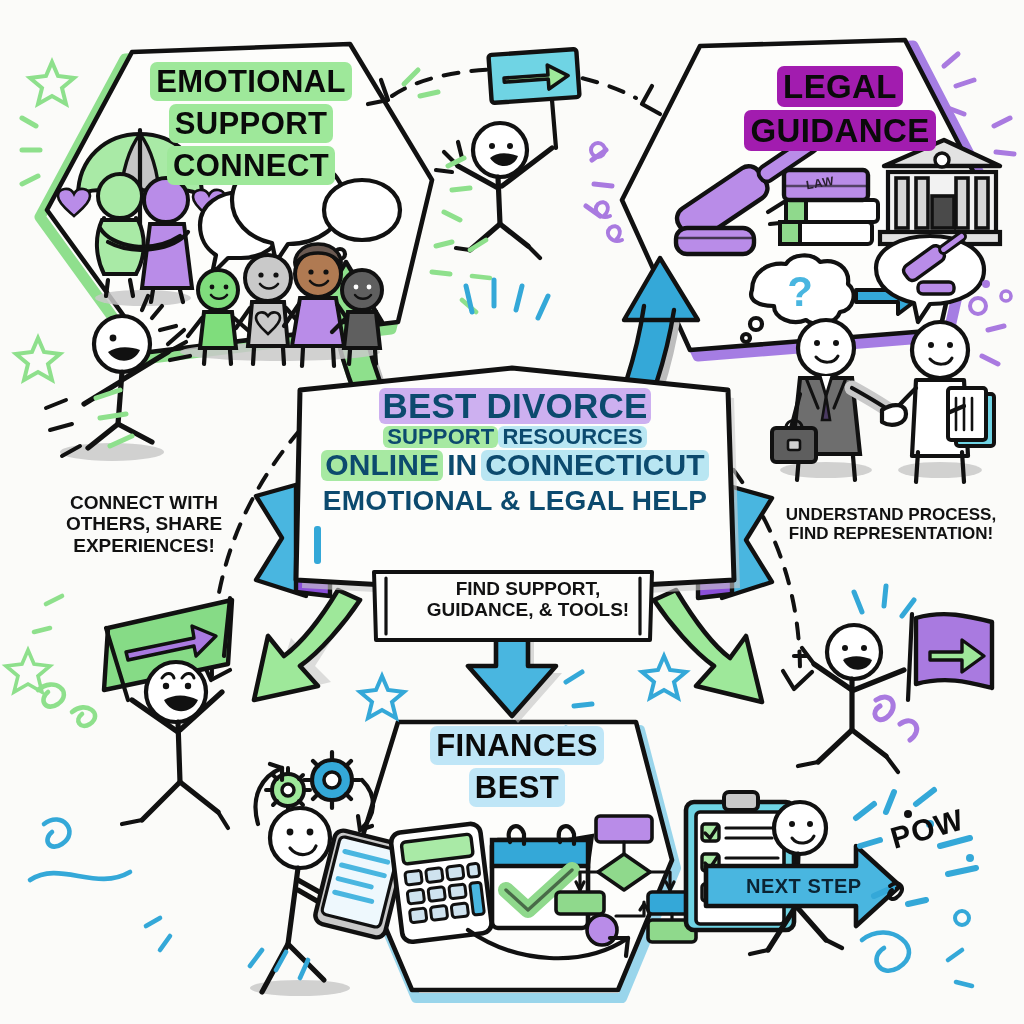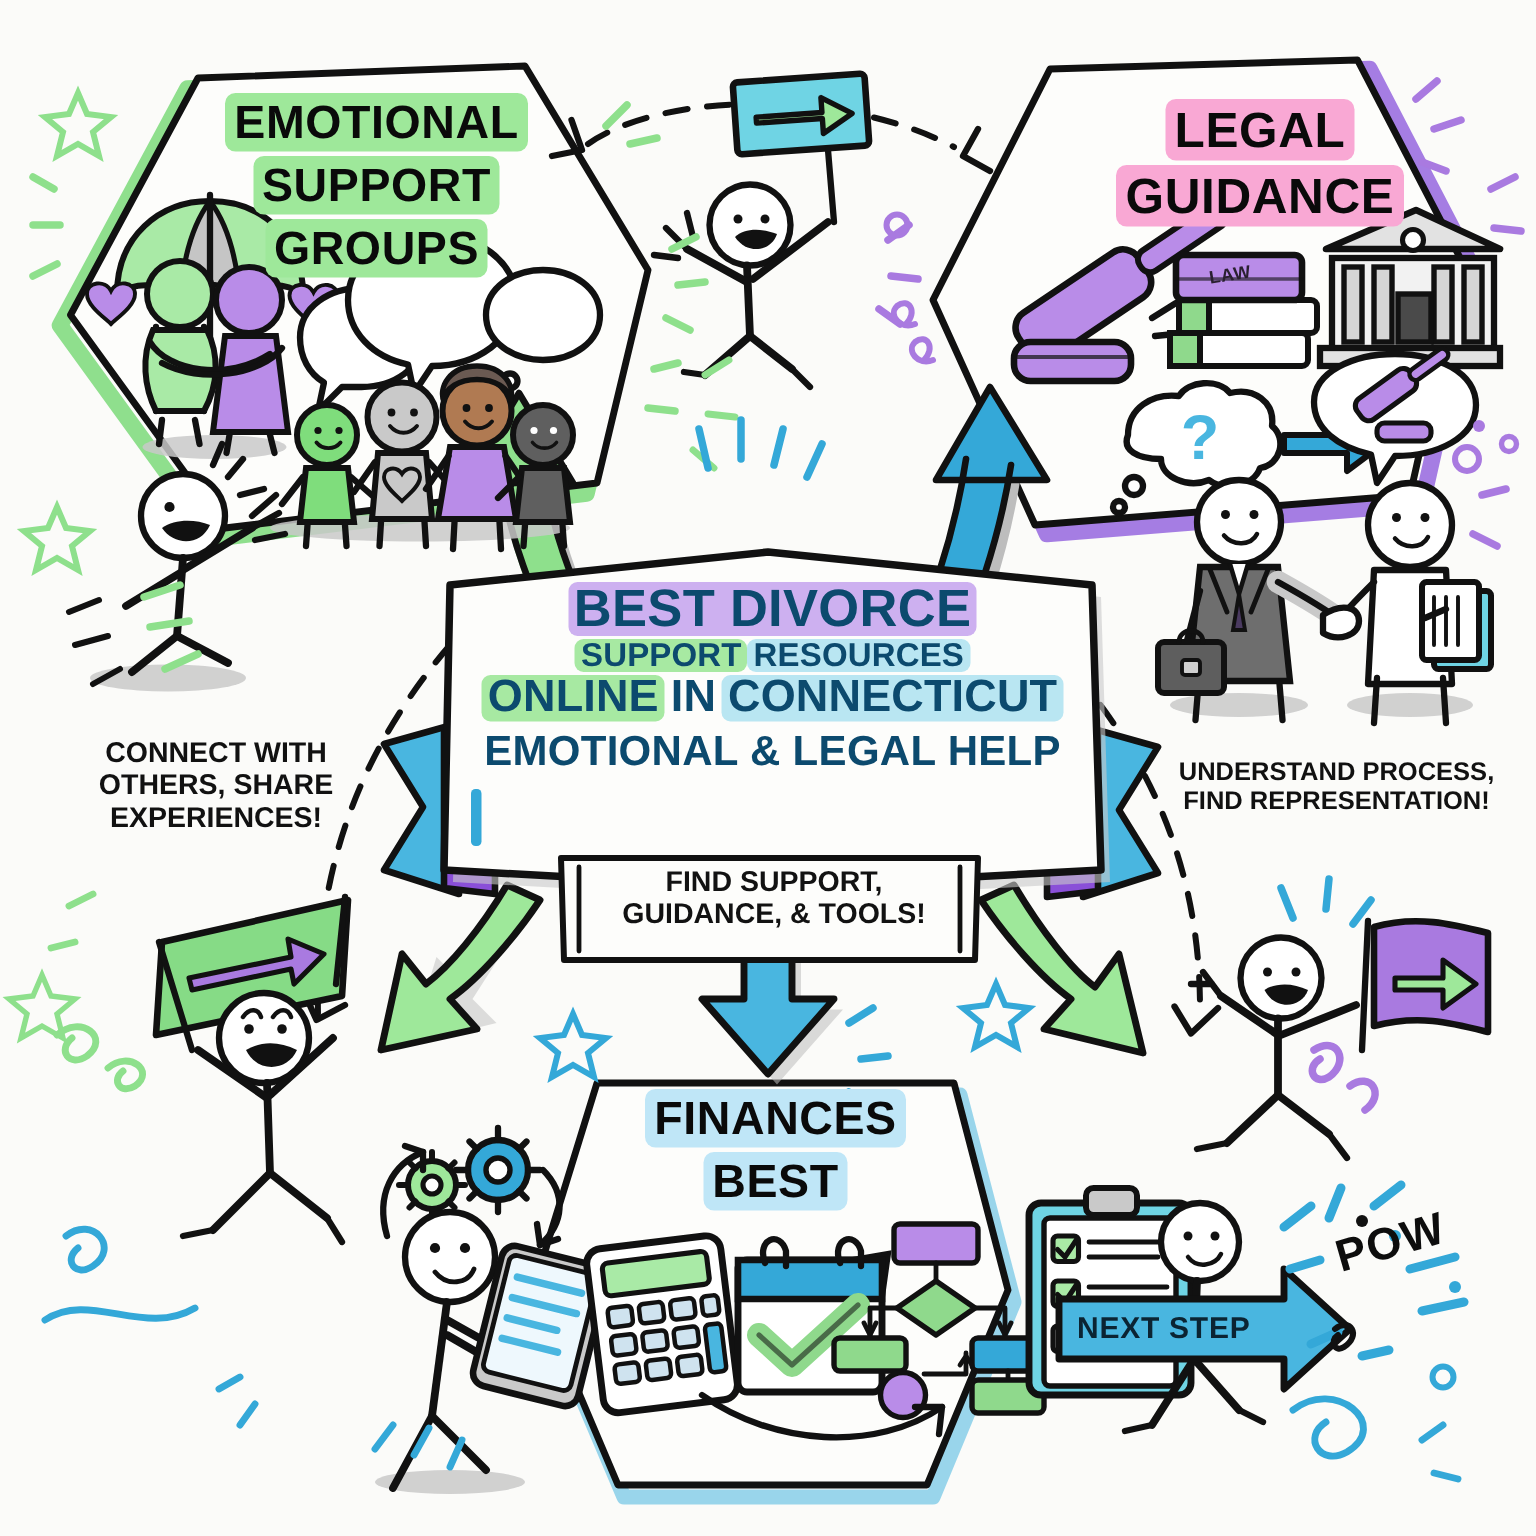--- a/index.html
+++ b/index.html
@@ -21,21 +21,21 @@
     position:absolute;text-align:center;
     font-weight:bold;color:#0a0a0a;
     letter-spacing:.4px;line-height:1.0;
     font-family:"Liberation Sans", sans-serif;
     pointer-events:none;
   }
   .node-title span{
     display:inline-block;padding:4px 6px;border-radius:7px;
   }
   .hl-green span{background:#9ee89a;}
-  .hl-purple span{background:#f9a8d4;}
+  .hl-purple span{background:#a21caf;}
   .hl-blue span{background:#bfe6f7;}
 
   .caption{
     position:absolute;text-align:center;color:#111;
     font-weight:bold;line-height:1.12;
     font-family:"Liberation Sans", sans-serif;
   }
 
   
   .banner-text{
@@ -46,21 +46,21 @@
   .banner-text .l1{font-size:35px;letter-spacing:.2px;}
   .banner-text .l2{font-size:22px;letter-spacing:.1px;margin-top:2px;}
   .banner-text .l3{font-size:30px;letter-spacing:.1px;margin-top:2px;}
   .banner-text .l4{font-size:28px;margin-top:6px;letter-spacing:.2px;}
   .banner-text em{font-style:normal;display:inline-block;padding:0 4px;border-radius:6px;}
   .k-purple{background:#cdb0f0;}
   .k-green{background:#a7e9a2;}
   .k-cyan{background:#b9e6f2;}
 
   .subcap{
-    position:absolute;left:380px;top:578px;width:272px;
+    position:absolute;left:392px;top:578px;width:272px;
     text-align:center;font-weight:bold;color:#121212;
     font-size:19px;line-height:1.12;
   }
 
   .badge-next{
     position:absolute;font-weight:bold;color:#0b2433;
     font-size:20px;letter-spacing:.5px;
   }
   .pow{
     position:absolute;font-weight:bold;color:#0d0d0d;
@@ -593,21 +593,21 @@
       </g>
       <g stroke="#111" stroke-width="4">
         <path d="M 66 400 L 46 408 M 72 424 L 50 430 M 80 446 L 62 456"></path>
       </g>
     </g>
   </svg>
 
   <div class="node-title hl-green" style="left:126px;top:62px;width:250px;font-size:31px;">
     <div><span>EMOTIONAL</span></div>
     <div style="margin-top:3px;"><span>SUPPORT</span></div>
-    <div style="margin-top:3px;"><span>GROUPS</span></div>
+    <div style="margin-top:3px;"><span>CONNECT</span></div>
   </div>
 
   <div class="node-title hl-purple" style="left:700px;top:66px;width:280px;font-size:33px;">
     <div><span>LEGAL</span></div>
     <div style="margin-top:3px;"><span>GUIDANCE</span></div>
   </div>
 
   <div class="node-title hl-blue" style="left:392px;top:726px;width:250px;font-size:31px;">
     <div><span>FINANCES</span></div>
     <div style="margin-top:3px;"><span>BEST</span></div>
@@ -632,17 +632,17 @@
   </div>
 
   <div class="caption" style="left:766px;top:505px;width:250px;font-size:17px;">
     <div>UNDERSTAND PROCESS,</div>
     <div>FIND REPRESENTATION!</div>
   </div>
 
 
   <div class="lawlabel" style="left:806px;top:176px;">LAW</div>
 
-  <div class="badge-next" style="left:718px;top:875px;">NEXT STEP</div>
+  <div class="badge-next" style="left:746px;top:875px;">NEXT STEP</div>
 
   <div class="pow" style="left:890px;top:812px;">POW</div>
 
 </div>
 
 </body></html>

